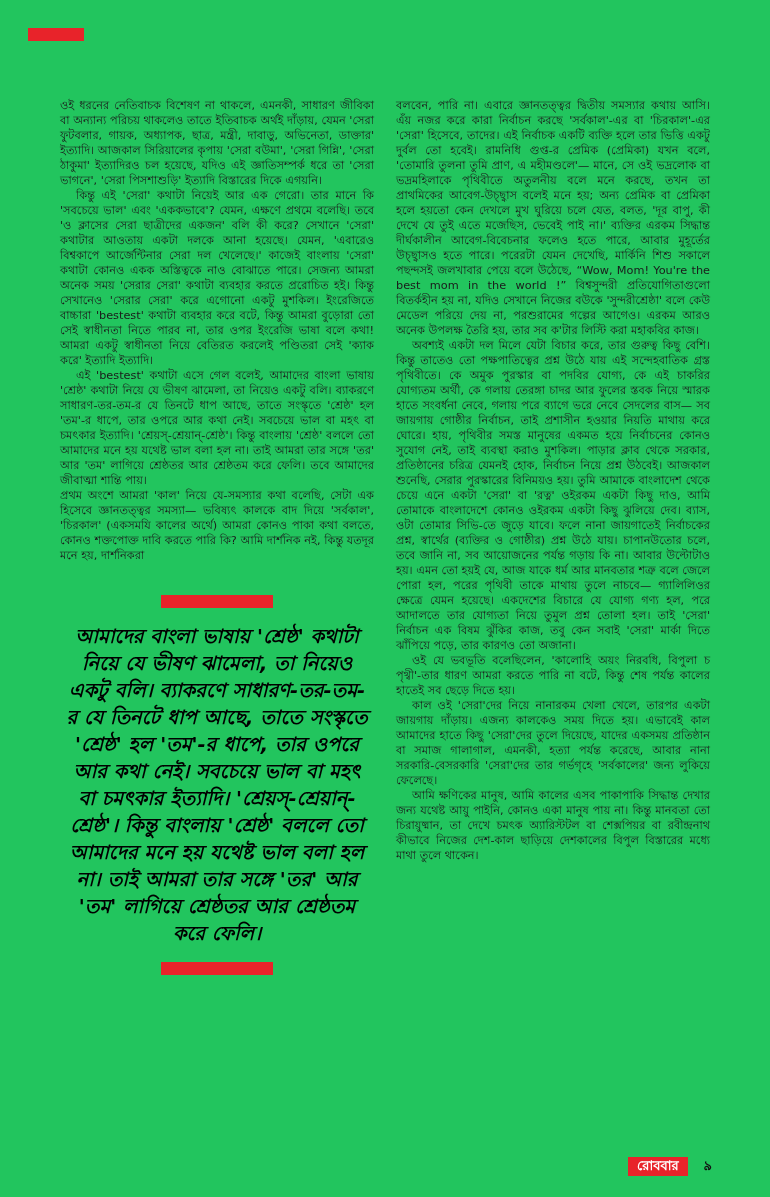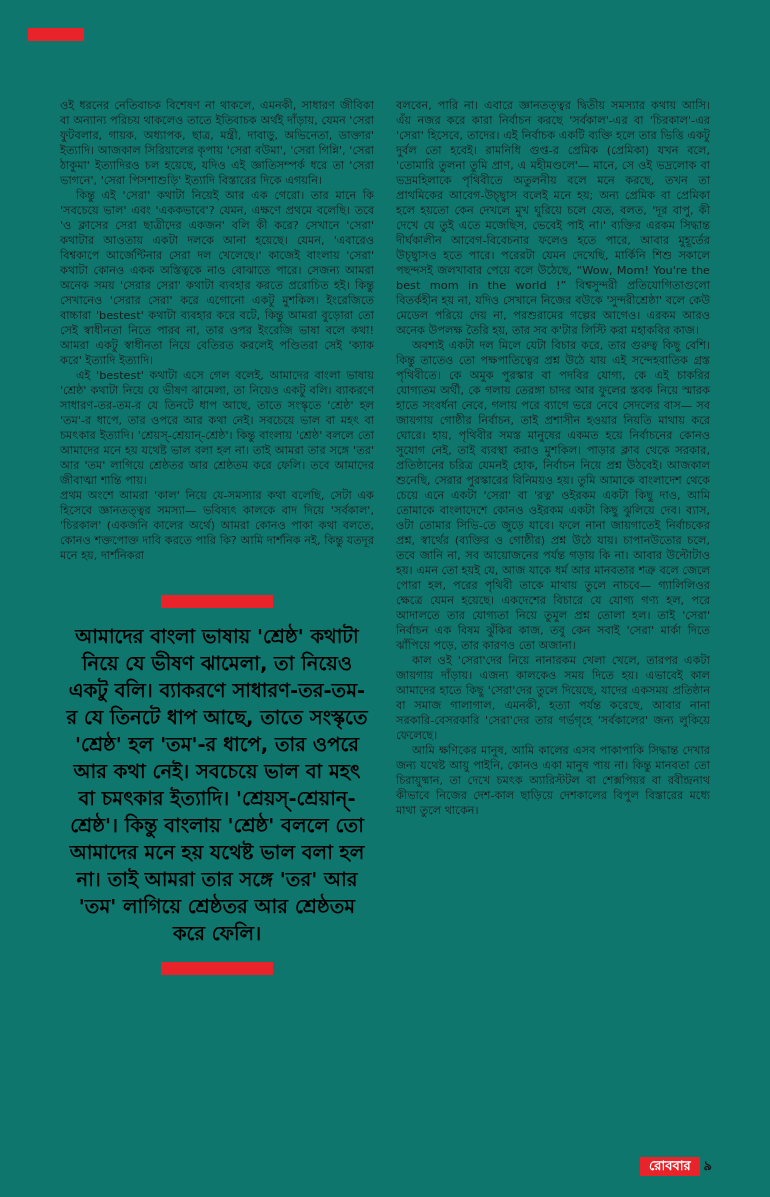--- a/index.html
+++ b/index.html
@@ -3,21 +3,21 @@
 <meta charset="utf-8">
 <style>
   :root { --accent: #e8232a; --ink: #1b1b1b; }
   * { box-sizing: border-box; }
   html, body { margin: 0; padding: 0; background: #ffffff; }
   .page {
     position: relative;
     width: 770px;
     height: 1197px;
     margin: 0 auto;
-    background: #0f766e;
+    background: #22c55e;
     font-family: "DejaVu Sans", "Liberation Sans", sans-serif;
     color: var(--ink);
     overflow: hidden;
   }
   .top-accent-bar {
     position: absolute;
     left: 28px;
     top: 28px;
     width: 56px;
     height: 13px;
@@ -58,28 +58,29 @@
     background: var(--accent);
     margin: 0 auto;
   }
   .quote-text {
     font-weight: bold;
     font-size: 19.5px;
     line-height: 27px;
     text-align: center;
     color: #000;
     margin: 15px 0;
+    font-style: italic;
   }
   .page-footer {
     position: absolute;
     right: 58px;
     bottom: 20px;
     display: flex;
     align-items: center;
-    gap: 4px;
+    gap: 16px;
     font-size: 13px;
   }
   .footer-brand {
     background: var(--accent);
     color: #ffffff;
     font-weight: bold;
     padding: 1px 9px 2px 9px;
     line-height: 16px;
   }
   .footer-page-number {
@@ -93,32 +94,33 @@
 <div class="page">
 
   <div class="top-accent-bar"></div>
 
   <div class="columns">
 
     <div class="col">
       <p class="body-text no-indent">ওই ধরনের নেতিবাচক বিশেষণ না থাকলে, এমনকী, সাধারণ জীবিকা বা অন্যান্য পরিচয় থাকলেও তাতে ইতিবাচক অর্থই দাঁড়ায়, যেমন 'সেরা ফুটবলার, গায়ক, অধ্যাপক, ছাত্র, মন্ত্রী, দাবাড়ু, অভিনেতা, ডাক্তার' ইত্যাদি। আজকাল সিরিয়ালের কৃপায় 'সেরা বউমা', 'সেরা গিন্নি', 'সেরা ঠাকুমা' ইত্যাদিরও চল হয়েছে, যদিও এই জ্ঞাতিসম্পর্ক ধরে তা 'সেরা ভাগনে', 'সেরা পিসশাশুড়ি' ইত্যাদি বিস্তারের দিকে এগয়নি।</p>
       <p class="body-text">কিন্তু এই 'সেরা' কথাটা নিয়েই আর এক গেরো। তার মানে কি 'সবচেয়ে ভাল' এবং 'এককভাবে'? যেমন, এক্ষণে প্রথমে বলেছি। তবে 'ও ক্লাসের সেরা ছাত্রীদের একজন' বলি কী করে? সেখানে 'সেরা' কথাটার আওতায় একটা দলকে আনা হয়েছে। যেমন, 'এবারেও বিশ্বকাপে আর্জেন্টিনার সেরা দল খেলেছে।' কাজেই বাংলায় 'সেরা' কথাটা কোনও একক অস্তিত্বকে নাও বোঝাতে পারে। সেজন্য আমরা অনেক সময় 'সেরার সেরা' কথাটা ব্যবহার করতে প্ররোচিত হই। কিন্তু সেখানেও 'সেরার সেরা' করে এগোনো একটু মুশকিল। ইংরেজিতে বাচ্চারা 'bestest' কথাটা ব্যবহার করে বটে, কিন্তু আমরা বুড়োরা তো সেই স্বাধীনতা নিতে পারব না, তার ওপর ইংরেজি ভাষা বলে কথা! আমরা একটু স্বাধীনতা নিয়ে বেতিরত করলেই পণ্ডিতরা সেই 'ক্যাক করে' ইত্যাদি ইত্যাদি।</p>
       <p class="body-text">এই 'bestest' কথাটা এসে গেল বলেই, আমাদের বাংলা ভাষায় 'শ্রেষ্ঠ' কথাটা নিয়ে যে ভীষণ ঝামেলা, তা নিয়েও একটু বলি। ব্যাকরণে সাধারণ-তর-তম-র যে তিনটে ধাপ আছে, তাতে সংস্কৃতে 'শ্রেষ্ঠ' হল 'তম'-র ধাপে, তার ওপরে আর কথা নেই। সবচেয়ে ভাল বা মহৎ বা চমৎকার ইত্যাদি। 'শ্রেয়স্-শ্রেয়ান্-শ্রেষ্ঠ'। কিন্তু বাংলায় 'শ্রেষ্ঠ' বললে তো আমাদের মনে হয় যথেষ্ট ভাল বলা হল না। তাই আমরা তার সঙ্গে 'তর' আর 'তম' লাগিয়ে শ্রেষ্ঠতর আর শ্রেষ্ঠতম করে ফেলি। তবে আমাদের জীবাত্মা শান্তি পায়।</p>
-      <p class="body-text no-indent">প্রথম অংশে আমরা 'কাল' নিয়ে যে-সমস্যার কথা বলেছি, সেটা এক হিসেবে জ্ঞানতত্ত্বর সমস্যা— ভবিষ্যৎ কালকে বাদ দিয়ে 'সর্বকাল', 'চিরকাল' (একজনি কালের অর্থে) আমরা কোনও পাকা কথা বলতে, কোনও শক্তপোক্ত দাবি করতে পারি কি? আমি দার্শনিক নই, কিন্তু যতদূর মনে হয়, দার্শনিকরা</p>
+      <p class="body-text no-indent">প্রথম অংশে আমরা 'কাল' নিয়ে যে-সমস্যার কথা বলেছি, সেটা এক হিসেবে জ্ঞানতত্ত্বর সমস্যা— ভবিষ্যৎ কালকে বাদ দিয়ে 'সর্বকাল', 'চিরকাল' (একসমযি কালের অর্থে) আমরা কোনও পাকা কথা বলতে, কোনও শক্তপোক্ত দাবি করতে পারি কি? আমি দার্শনিক নই, কিন্তু যতদূর মনে হয়, দার্শনিকরা</p>
 
       <div class="pull-quote">
         <div class="red-bar"></div>
         <p class="quote-text">আমাদের বাংলা ভাষায় 'শ্রেষ্ঠ' কথাটা নিয়ে যে ভীষণ ঝামেলা, তা নিয়েও একটু বলি। ব্যাকরণে সাধারণ-তর-তম-র যে তিনটে ধাপ আছে, তাতে সংস্কৃতে 'শ্রেষ্ঠ' হল 'তম'-র ধাপে, তার ওপরে আর কথা নেই। সবচেয়ে ভাল বা মহৎ বা চমৎকার ইত্যাদি। 'শ্রেয়স্-শ্রেয়ান্-শ্রেষ্ঠ'। কিন্তু বাংলায় 'শ্রেষ্ঠ' বললে তো আমাদের মনে হয় যথেষ্ট ভাল বলা হল না। তাই আমরা তার সঙ্গে 'তর' আর 'তম' লাগিয়ে শ্রেষ্ঠতর আর শ্রেষ্ঠতম করে ফেলি।</p>
         <div class="red-bar"></div>
       </div>
     </div>
 
     <div class="col">
       <p class="body-text no-indent">বলবেন, পারি না। এবারে জ্ঞানতত্ত্বর দ্বিতীয় সমস্যার কথায় আসি। এঁয় নজর করে কারা নির্বাচন করছে 'সর্বকাল'-এর বা 'চিরকাল'-এর 'সেরা' হিসেবে, তাদের। এই নির্বাচক একটি ব্যক্তি হলে তার ভিত্তি একটু দুর্বল তো হবেই। রামনিধি গুপ্ত-র প্রেমিক (প্রেমিকা) যখন বলে, 'তোমারি তুলনা তুমি প্রাণ, এ মহীমণ্ডলে'— মানে, সে ওই ভদ্রলোক বা ভদ্রমহিলাকে পৃথিবীতে অতুলনীয় বলে মনে করছে, তখন তা প্রাথমিকের আবেগ-উচ্ছ্বাস বলেই মনে হয়; অন্য প্রেমিক বা প্রেমিকা হলে হয়তো কেন দেখলে মুখ ঘুরিয়ে চলে যেত, বলত, 'দূর বাপু, কী দেখে যে তুই এতে মজেছিস, ভেবেই পাই না।' ব্যক্তির এরকম সিদ্ধান্ত দীর্ঘকালীন আবেগ-বিবেচনার ফলেও হতে পারে, আবার মুহূর্তের উচ্ছ্বাসও হতে পারে। পরেরটা যেমন দেখেছি, মার্কিনি শিশু সকালে পছন্দসই জলখাবার পেয়ে বলে উঠেছে, “Wow, Mom! You're the best mom in the world !” বিশ্বসুন্দরী প্রতিযোগিতাগুলো বিতর্কহীন হয় না, যদিও সেখানে নিজের বউকে 'সুন্দরীশ্রেষ্ঠা' বলে কেউ মেডেল পরিয়ে দেয় না, পরশুরামের গল্পের আগেও। এরকম আরও অনেক উপলক্ষ তৈরি হয়, তার সব ক'টার লিস্টি করা মহাকবির কাজ।</p>
       <p class="body-text">অবশ্যই একটা দল মিলে যেটা বিচার করে, তার গুরুত্ব কিছু বেশি। কিন্তু তাতেও তো পক্ষপাতিত্বের প্রশ্ন উঠে যায় এই সন্দেহবাতিক গ্রস্ত পৃথিবীতে। কে অমুক পুরস্কার বা পদবির যোগ্য, কে এই চাকরির যোগ্যতম অর্থী, কে গলায় তেরঙ্গা চাদর আর ফুলের স্তবক নিয়ে স্মারক হাতে সংবর্ধনা নেবে, গলায় পরে ব্যাগে ভরে নেবে সেদলের বাস— সব জায়গায় গোষ্ঠীর নির্বাচন, তাই প্রশাসীন হওয়ার নিয়তি মাথায় করে ঘোরে। হায়, পৃথিবীর সমস্ত মানুষের একমত হয়ে নির্বাচনের কোনও সুযোগ নেই, তাই ব্যবস্থা করাও মুশকিল। পাড়ার ক্লাব থেকে সরকার, প্রতিষ্ঠানের চরিত্র যেমনই হোক, নির্বাচন নিয়ে প্রশ্ন উঠবেই। আজকাল শুনেছি, সেরার পুরস্কারের বিনিময়ও হয়। তুমি আমাকে বাংলাদেশ থেকে চেয়ে এনে একটা 'সেরা' বা 'রত্ন' ওইরকম একটা কিছু দাও, আমি তোমাকে বাংলাদেশে কোনও ওইরকম একটা কিছু ঝুলিয়ে দেব। ব্যাস, ওটা তোমার সিভি-তে জুড়ে যাবে। ফলে নানা জায়গাতেই নির্বাচকের প্রশ্ন, স্বার্থের (ব্যক্তির ও গোষ্ঠীর) প্রশ্ন উঠে যায়। চাপানউতোর চলে, তবে জানি না, সব আয়োজনের পর্যন্ত গড়ায় কি না। আবার উল্টোটাও হয়। এমন তো হয়ই যে, আজ যাকে ধর্ম আর মানবতার শত্রু বলে জেলে পোরা হল, পরের পৃথিবী তাকে মাথায় তুলে নাচবে— গ্যালিলিওর ক্ষেত্রে যেমন হয়েছে। একদেশের বিচারে যে যোগ্য গণ্য হল, পরে আদালতে তার যোগ্যতা নিয়ে তুমুল প্রশ্ন তোলা হল। তাই 'সেরা' নির্বাচন এক বিষম ঝুঁকির কাজ, তবু কেন সবাই 'সেরা' মার্কা দিতে ঝাঁপিয়ে পড়ে, তার কারণও তো অজানা।</p>
+      <p class="body-text">ওই যে ভবভূতি বলেছিলেন, 'কালোহি অয়ং নিরবধি, বিপুলা চ পৃথ্বী'-তার ধারণ আমরা করতে পারি না বটে, কিন্তু শেষ পর্যন্ত কালের হাতেই সব ছেড়ে দিতে হয়।</p>
       <p class="body-text">কাল ওই 'সেরা'দের নিয়ে নানারকম খেলা খেলে, তারপর একটা জায়গায় দাঁড়ায়। এজন্য কালকেও সময় দিতে হয়। এভাবেই কাল আমাদের হাতে কিছু 'সেরা'দের তুলে দিয়েছে, যাদের একসময় প্রতিষ্ঠান বা সমাজ গালাগাল, এমনকী, হত্যা পর্যন্ত করেছে, আবার নানা সরকারি-বেসরকারি 'সেরা'দের তার গর্ভগৃহে 'সর্বকালের' জন্য লুকিয়ে ফেলেছে।</p>
       <p class="body-text">আমি ক্ষণিকের মানুষ, আমি কালের এসব পাকাপাকি সিদ্ধান্ত দেখার জন্য যথেষ্ট আয়ু পাইনি, কোনও একা মানুষ পায় না। কিন্তু মানবতা তো চিরায়ুষ্মান, তা দেখে চমৎক অ্যারিস্টটল বা শেক্সপিয়র বা রবীন্দ্রনাথ কীভাবে নিজের দেশ-কাল ছাড়িয়ে দেশকালের বিপুল বিস্তারের মধ্যে মাথা তুলে থাকেন।</p>
     </div>
 
   </div>
 
   <div class="page-footer">
     <span class="footer-brand">রোববার</span>
     <span class="footer-page-number">৯</span>
   </div>

